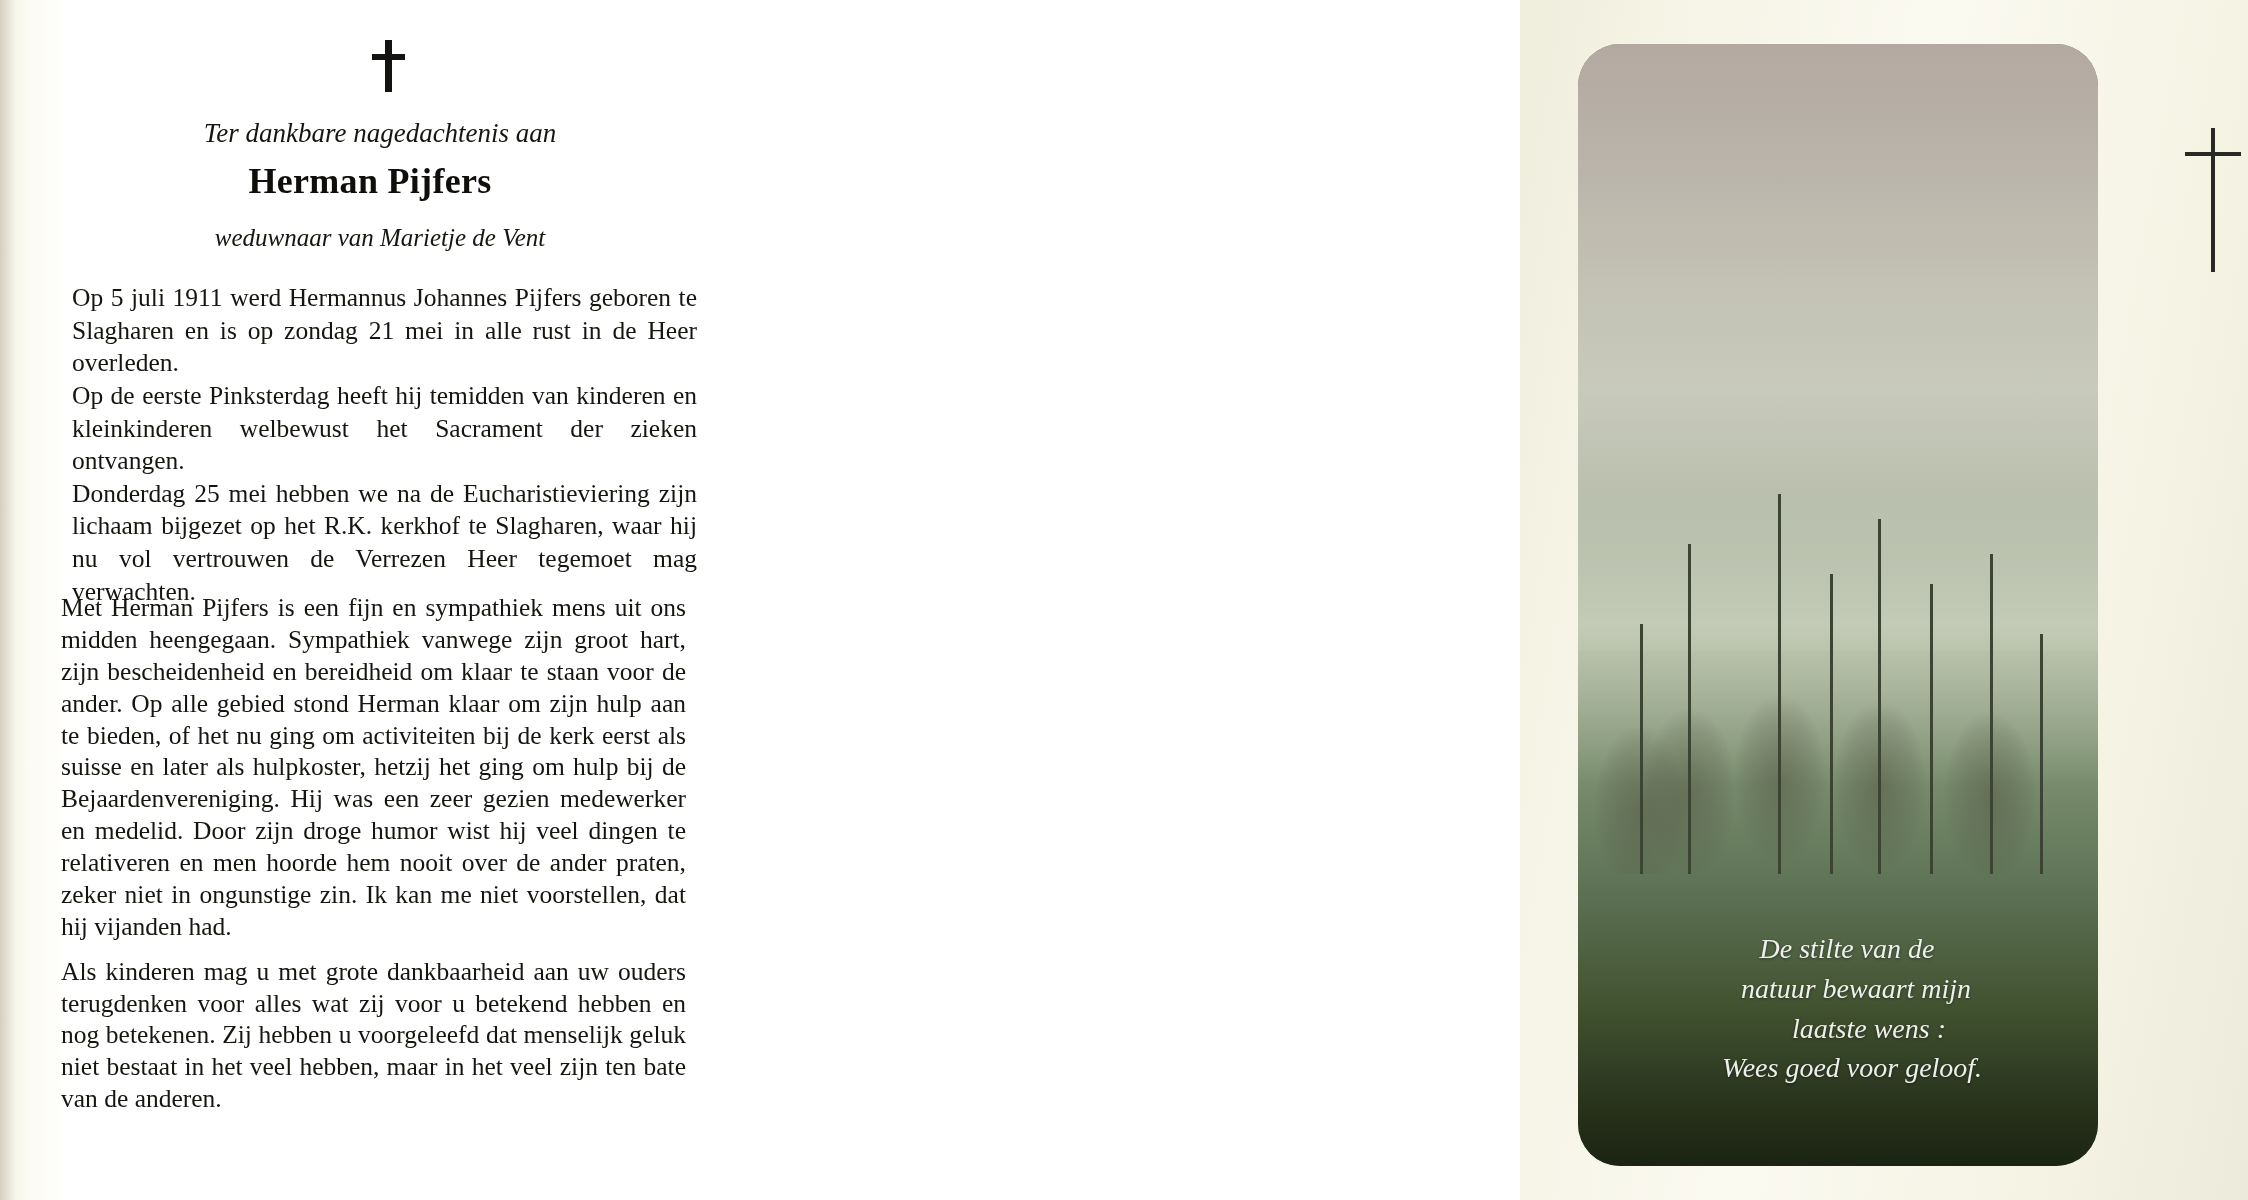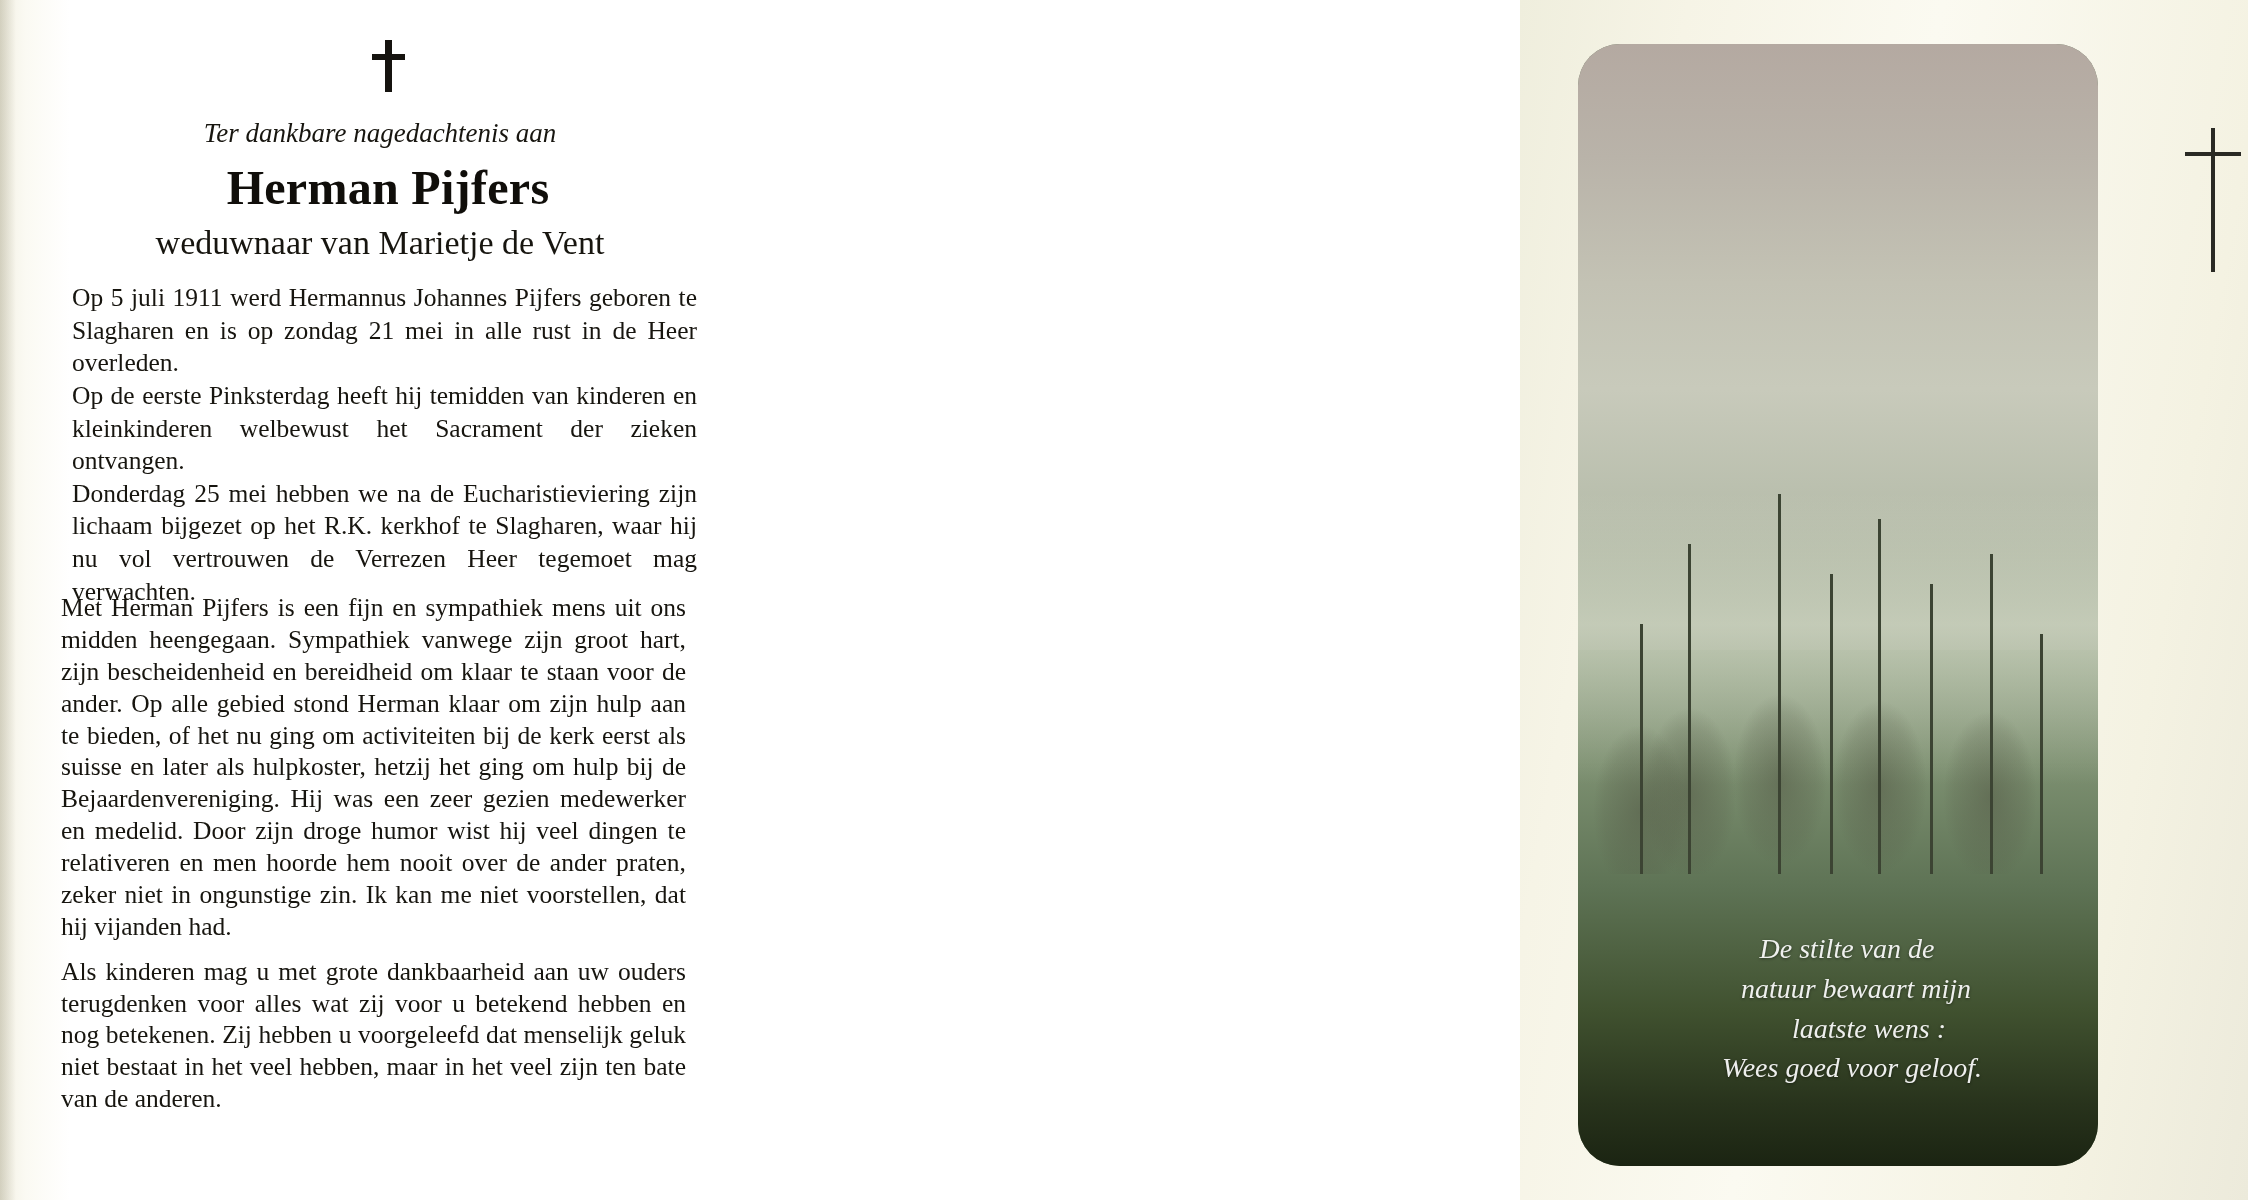--- a/index.html
+++ b/index.html
@@ -67,36 +67,37 @@
     left: 60px;
     top: 118px;
     width: 640px;
     text-align: center;
     font-style: italic;
     font-size: 27px;
     color: #17150f;
   }
   .name {
     position: absolute;
-    left: 68px;
+    left: 50px;
     top: 160px;
     width: 640px;
     text-align: center;
-    font-size: 48px;
+    font-size: 36px;
     font-weight: bold;
     color: #100e0a;
     letter-spacing: 0.3px;
   }
   .spouse {
     position: absolute;
     left: 60px;
     top: 224px;
     width: 640px;
     text-align: center;
-    font-size: 34px;
+    font-style: italic;
+    font-size: 25px;
     color: #17150f;
   }
 
   .bio {
     position: absolute;
     left: 72px;
     top: 282px;
     width: 625px;
     font-size: 25.5px;
     line-height: 1.28;

